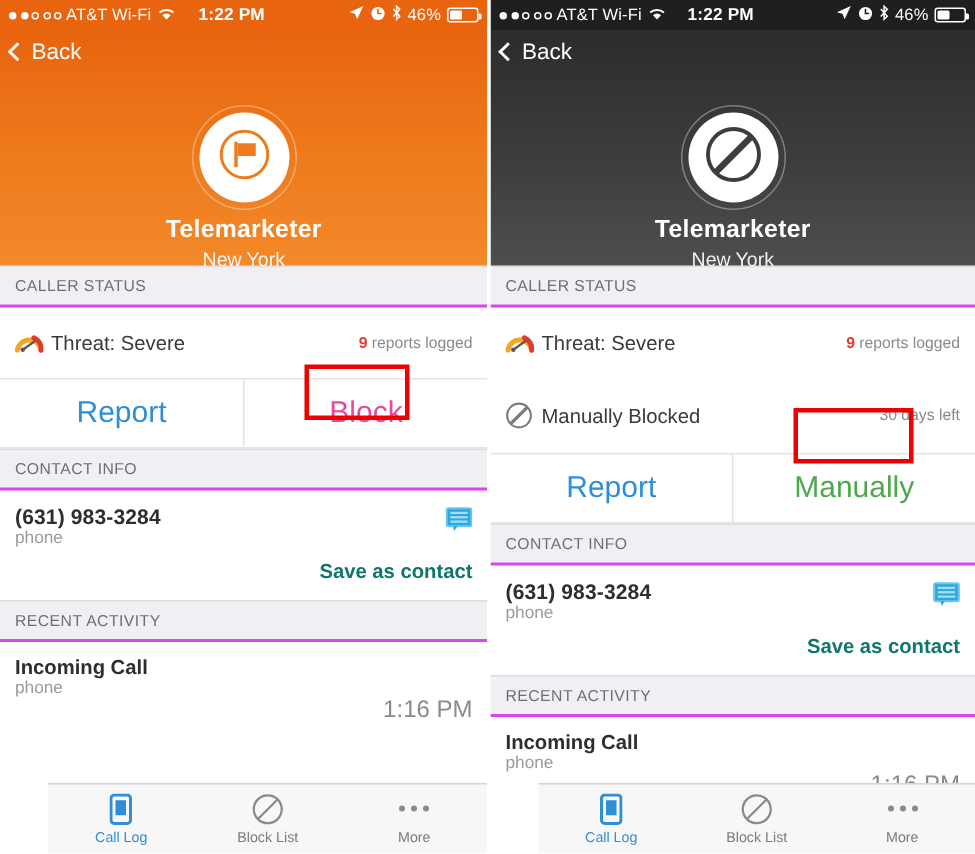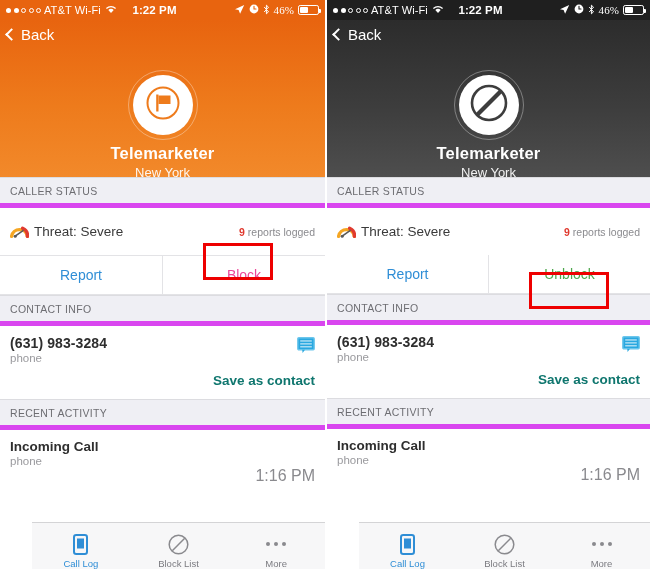--- a/index.html
+++ b/index.html
@@ -24,21 +24,21 @@
   .dots { display: flex; gap: 2.5px; align-items: center; }
   .dot { width: 5px; height: 5px; border-radius: 50%; }
   .dot.fill { background: currentColor; }
   .dot.open { background: transparent; border: 1px solid currentColor; width:5px; height:5px; }
   .carrier { font-size: 11px; font-weight: 400; }
   .wifi { margin-left: 1px; }
   .sb-time {
     position: absolute; left: 0; right: 16px; text-align: center;
     font-size: 11.5px; font-weight: 700;
   }
-  .sb-right { margin-left: auto; display: flex; align-items: center; gap: 4px; position: relative; z-index:2;font-family:Liberation Serif, serif;}
+  .sb-right { margin-left: auto; display: flex; align-items: center; gap: 4px; position: relative; z-index:2;}
   .battery-pct { font-size: 11px; }
   .batt {
     width: 21px; height: 10px; border: 1px solid currentColor; border-radius: 2.2px;
     position: relative; display: inline-block;
   }
   .batt::after {
     content:""; position:absolute; right:-3px; top:3px; width:1.6px; height:4px;
     background: currentColor; border-radius: 0 1px 1px 0;
   }
   .batt i { position:absolute; left:1px; top:1px; bottom:1px; width:44%; background: currentColor; border-radius:1px; display:block;}
@@ -58,35 +58,35 @@
     content:""; position:absolute; inset:-5px; border-radius:50%;
     border:1.5px solid rgba(255,255,255,.35);
   }
   .hero-name { margin-top: 9px; font-size: 16.5px; font-weight: 700; letter-spacing:.2px;text-align:right;}
   .hero-sub  { margin-top: 2px; font-size: 13px; font-weight: 400; color: rgba(255,255,255,.92); }
 
   
   .body { background: #fff; }
   .sect-head {
     background:#efeff4; color:#6d6d72; font-size:10.5px; letter-spacing:.3px;
-    padding: 7px 10px 6px 10px; border-top:1px solid #dcdce0; border-bottom:5px solid #d946ef;
+    padding: 7px 10px 6px 10px; border-top:1px solid #dcdce0; border-bottom:2px solid #d946ef;
   }
   .row {
     display:flex; align-items:center; padding: 16px 10px; border-bottom:1px solid #e3e3e6;
     min-height: 31px;
   }
   .row.noborder { border-bottom: none; }
   .row-ic { width: 24px; display:flex; align-items:center; justify-content:flex-start; flex:none; }
   .row-lbl { font-size: 13.5px; color:#3a3a3a; }
   .row-right { margin-left:auto; font-size: 10.5px; color:#8a8a8e; }
   .row-right b { color:#e03a2f; font-weight:700; }
 
   .actions { display:flex; border-bottom:1px solid #e3e3e6; }
   .action {
-    flex:1; text-align:center; padding: 11px 0; font-size: 14px; cursor:pointer;
+    flex:1; text-align:center; padding: 11px 0; font-size: 20px; cursor:pointer;
     position: relative;
   }
   .action + .action { border-left:1px solid #e3e3e6; }
   .action.blue { color:#2f8ed6; }
   .action.red  { color:#ec4899; }
   .action.green{ color:#4ea84e; }
 
   .info-row { padding: 9px 10px 4px 10px; display:flex; align-items:flex-start; }
   .phone-num { font-size: 14px; font-weight: 700; color:#2e2e2e; letter-spacing:.1px;}
   .phone-kind { font-size: 11.5px; color:#9a9a9e; margin-top:1px; }
@@ -96,21 +96,21 @@
 
   .act-row { padding: 9px 10px 10px 10px; display:flex; align-items:flex-start;flex-direction:column; }
   .act-title { font-size: 13.5px; font-weight:700; color:#2e2e2e; }
   .act-kind { font-size: 11.5px; color:#9a9a9e; margin-top:1px; }
   .act-time { margin-left:auto; font-size: 16px; color:#8a8a8e; }
 
   
   .tabbar {
     position:absolute; left:0; right:0; bottom:0; height: 47px;
     background:#f7f7f8; border-top:1px solid #d4d4d6;
-    display:flex; align-items:flex-end;margin-left:32px;
+    display:flex; align-items:center;margin-left:32px;
   }
   .tab { flex:1; display:flex; flex-direction:column; align-items:center; justify-content:center; gap:3px; cursor:pointer; }
   .tab-lbl { font-size: 9.5px; color:#7b7b80; }
   .tab.active .tab-lbl { color:#2f8ed6; }
   .tab-ic { height: 22px; display:flex; align-items:center; justify-content:center; }
   .dots3 { display:flex; gap:4px; }
   .dots3 i { width:4px; height:4px; border-radius:50%; background:#8a8a8e; display:block; }
 
   
   .annot { position:absolute; border: 3px solid #ee0000; pointer-events:none; }
@@ -344,24 +344,34 @@
             <path d="M1.6 12.4 A8 8 0 0 1 17.4 12.4" fill="none" stroke="#f5a623" stroke-width="3.4" stroke-linecap="round"></path>
             <path d="M12.6 4.2 A8 8 0 0 1 17.4 12.4" fill="none" stroke="#e03a2f" stroke-width="3.4" stroke-linecap="round"></path>
             <path d="M5.2 12.2 L13 6.6" stroke="#5a5a5a" stroke-width="1.6" stroke-linecap="round"></path>
             <circle cx="5.2" cy="12.2" r="1.5" fill="#5a5a5a"></circle>
           </svg>
         </span>
         <span class="row-lbl">Threat: Severe</span>
         <span class="row-right"><b>9</b><span> reports logged</span></span>
       </div>
 
+      <div class="row">
+        <span class="row-ic">
+          <svg width="18" height="18" viewBox="0 0 18 18">
+              <circle cx="9" cy="9" r="7.9" fill="none" stroke="#7a7a7e" stroke-width="1.4"></circle>
+              <line x1="3.7" y1="14.3" x2="14.3" y2="3.7" stroke="#7a7a7e" stroke-width="2.2"></line>
+            </svg>
+        </span>
+        <span class="row-lbl">Manually Blocked</span>
+        <span class="row-right">30 days left</span>
+      </div>
 
       <div class="actions">
         <div class="action blue">Report</div>
-        <div class="action green">Unblock</div>
+        <div class="action green">Manually</div>
       </div>
 
       <div class="sect-head">CONTACT INFO</div>
       <div class="info-row">
         <div>
           <div class="phone-num">(631) 983-3284</div>
           <div class="phone-kind">phone</div>
         </div>
         <span class="msg-ic">
           <svg width="18" height="17" viewBox="0 0 18 17">

